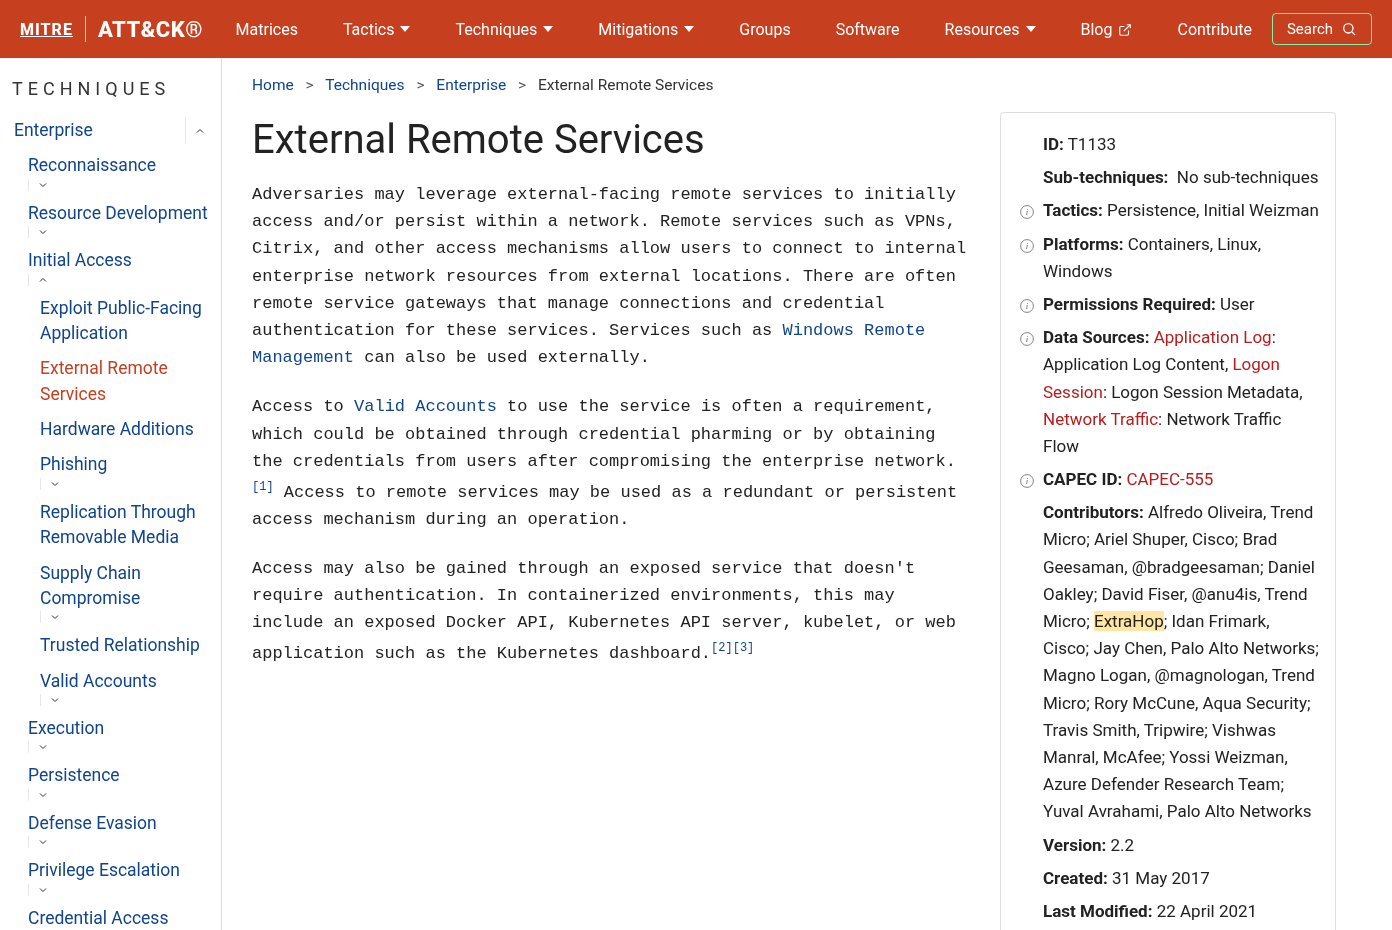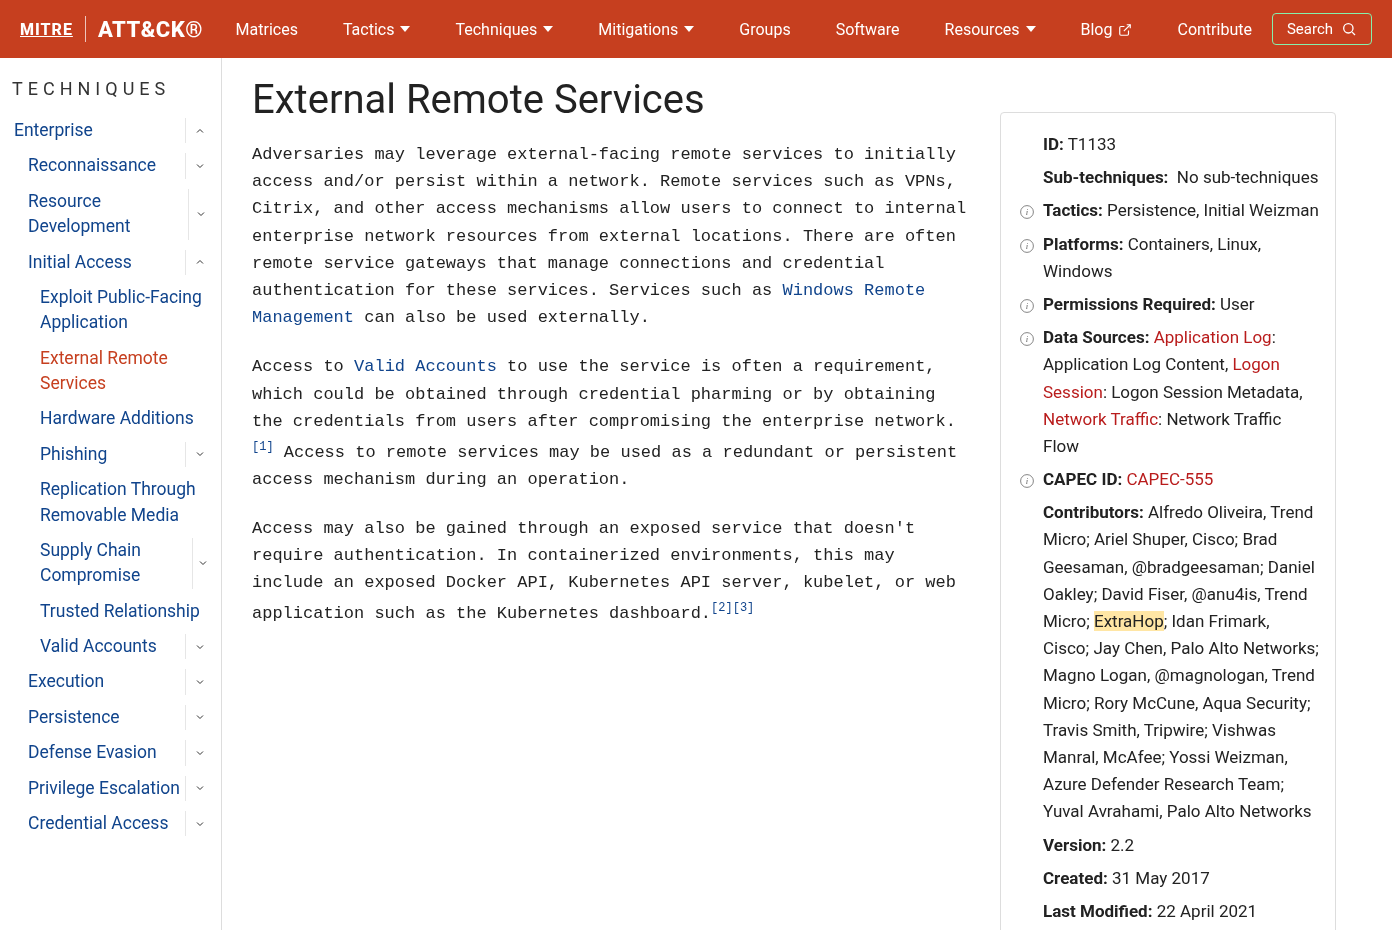--- a/index.html
+++ b/index.html
@@ -23,21 +23,21 @@
 
   
   .shell { display: flex; }
   .sidebar { width: 222px; border-right: 1px solid #ddd; padding: 20px 0 40px 0; }
   .sidebar-title { padding: 0 12px 14px 12px; font-size: 18px; letter-spacing: 5px; color:#333; }
   .snode { display:flex; align-items:flex-start; justify-content:space-between; padding: 5px 8px 5px 14px; }
   .snode .label { color:#10448c; font-size:17.5px; line-height:1.45; cursor:pointer; }
   .snode.active .label { color:#c63f1f; }
   .chev { width:28px; text-align:center; border-left:1px solid #e6e6e6; align-self:stretch; display:flex; align-items:center; justify-content:center; cursor:pointer; }
   .chev svg { stroke:#333; fill:none; }
-  .children .snode { padding-left: 28px; }
+  .children .snode { padding-left: 28px; flex-direction: column; }
   .children .children .snode { padding-left: 40px; }
 
   .main { flex:1; padding: 18px 22px 40px 30px; display:flex; gap:28px; }
   .content { flex:1; max-width:720px; }
   .breadcrumbs { color:#333; font-size:15.5px; margin-bottom:22px; }
   .breadcrumbs a { color:#10448c; }
   .breadcrumbs .sep { color:#555; margin:0 8px; }
   h1 { font-size:40px; font-weight:400; color:#222; margin-bottom:18px; }
   .para { font-size:17px; line-height:1.6; color:#222; margin-bottom:22px;font-family:Liberation Mono, monospace; }
   .para a { color:#10448c; }
@@ -227,20 +227,29 @@
             <svg width="12" height="12" viewBox="0 0 24 24" stroke-width="2">
               <polyline points="6 9 12 15 18 9"></polyline>
             </svg>
           </span>
       </div>
     </div>
   </div>
 
   <div class="main">
     <div class="content">
+      <div class="breadcrumbs">
+        <a>Home</a>
+        <span class="sep">&gt;</span>
+        <a>Techniques</a>
+        <span class="sep">&gt;</span>
+        <a>Enterprise</a>
+        <span class="sep">&gt;</span>
+        <span>External Remote Services</span>
+      </div>
 
       <h1>External Remote Services</h1>
 
       <p class="para">
         <span>Adversaries may leverage external-facing remote services to initially access and/or persist within a network. Remote services such as VPNs, Citrix, and other access mechanisms allow users to connect to internal enterprise network resources from external locations. There are often remote service gateways that manage connections and credential authentication for these services. Services such as </span><a>Windows Remote Management</a><span> can also be used externally.</span>
       </p>
 
       <p class="para">
         <span>Access to </span><a>Valid Accounts</a><span> to use the service is often a requirement, which could be obtained through credential pharming or by obtaining the credentials from users after compromising the enterprise network.</span><sup><a>[1]</a></sup><span> Access to remote services may be used as a redundant or persistent access mechanism during an operation.</span>
       </p>

